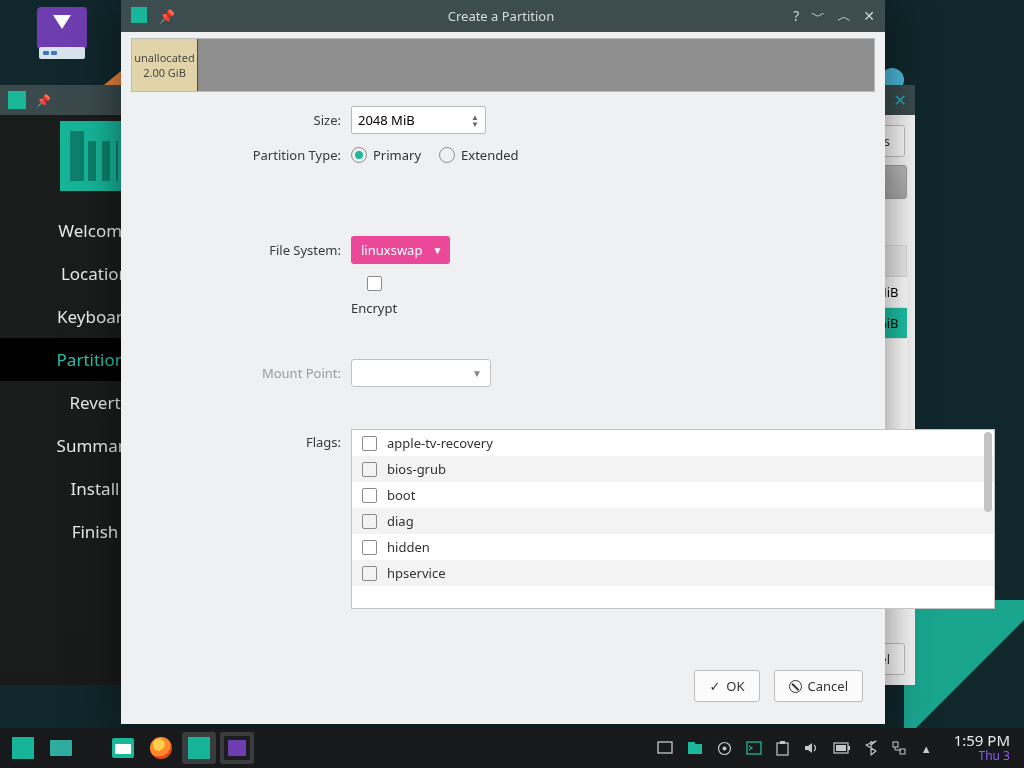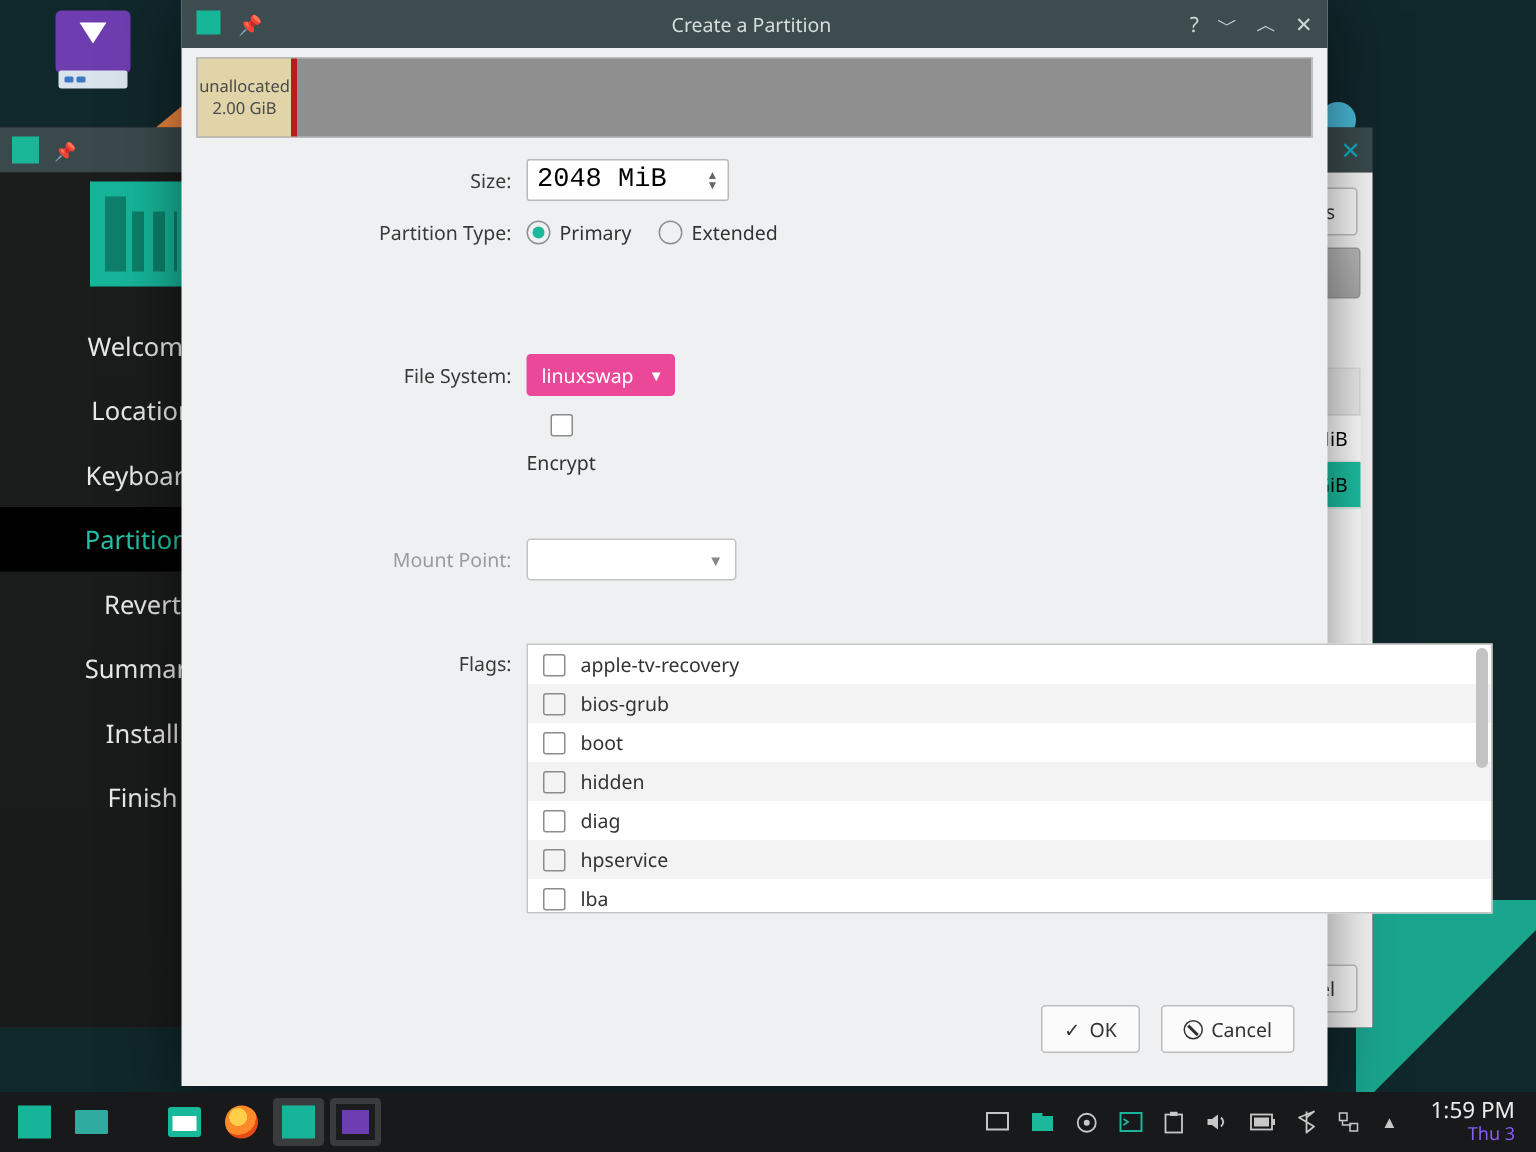--- a/index.html
+++ b/index.html
@@ -44,26 +44,26 @@
 
   
   .dialog{position:absolute; left:121px; top:0; width:764px; height:724px; background:#eff0f1; box-shadow:0 8px 40px rgba(0,0,0,.5);}
   .dialog .dtitle{height:32px; background:#3d4d4f; display:flex; align-items:center; padding:0 10px; color:#cfd6d6;}
   .dialog .dtitle .ttl{position:absolute; left:0; right:4px; text-align:center; font-size:13px; color:#d7dddd;}
   .dialog .dtitle .icons{position:relative; z-index:2; display:flex; gap:12px; font-size:13px;}
   .dialog .dtitle .wicons{margin-left:auto; position:relative; z-index:2; display:flex; gap:12px; font-size:14px;}
   .dialog .body{position:absolute; left:10px; right:10px; top:38px; bottom:10px;}
 
   .part-preview{height:54px; display:flex; border:1px solid #bcbcbc; background:#8f8f8f;}
-  .part-preview .unalloc{width:66px; background:#e1d4a8; border-right:4px solid #b91c1c; display:flex; flex-direction:column; align-items:center; justify-content:center; font-size:11px; color:#4a4a4a;}
+  .part-preview .unalloc{width:66px; background:#e1d4a8; border-right:1px solid #b91c1c; display:flex; flex-direction:column; align-items:center; justify-content:center; font-size:11px; color:#4a4a4a;}
   .form{margin-top:14px; display:grid; grid-template-columns:220px 1fr; row-gap:12px; align-items:center; font-size:13px; color:#333;}
   .form .lab{justify-self:end; padding-right:10px; color:#3a3a3a;}
   .form .lab.dis{color:#9b9b9b;}
   .spin{display:inline-flex; align-items:center; width:135px; height:28px; border:1px solid #b8b8b8; background:#fff; border-radius:2px; padding:0 6px;}
-  .spin input{border:0; outline:0; width:100%; font-size:18px;font-family:Liberation Mono, monospace;}
+  .spin input{border:0; outline:0; width:100%; font-size:13px;}
   .spin .arrows{display:flex; flex-direction:column; font-size:8px; color:#666; line-height:7px; margin-left:4px;}
   .radio-row{display:flex; gap:18px; align-items:center;}
   .radio{display:inline-flex; align-items:center; gap:6px;}
   .radio .dot{width:16px; height:16px; border:1px solid #8f8f8f; border-radius:50%; display:inline-flex; align-items:center; justify-content:center;}
   .radio.checked .dot::after{content:""; width:8px; height:8px; background:#1bb89c; border-radius:50%;}
   .select{display:inline-flex; align-items:center; height:28px; border-radius:3px; padding:0 28px 0 10px; position:relative; font-size:13px;}
   .select.green{background:#ec4899; color:#fff;}
   .select.plain{background:#fff; border:1px solid #c2c2c2; width:140px;}
   .select .chev{position:absolute; right:8px; top:50%; transform:translateY(-50%); font-size:10px;}
   .select.green .chev{color:#fff;}
@@ -268,33 +268,29 @@
           <div class="row">
               <span class="box" style="width:15px;height:15px;border:1px solid #8b8b8b;border-radius:2px;"></span>
               <span>bios-grub</span>
             </div>
           <div class="row">
               <span class="box" style="width:15px;height:15px;border:1px solid #8b8b8b;border-radius:2px;"></span>
               <span>boot</span>
             </div>
           <div class="row">
               <span class="box" style="width:15px;height:15px;border:1px solid #8b8b8b;border-radius:2px;"></span>
+              <span>diag</span>
+            </div>
+          <div class="row">
+              <span class="box" style="width:15px;height:15px;border:1px solid #8b8b8b;border-radius:2px;"></span>
               <span>hidden</span>
             </div>
           <div class="row">
               <span class="box" style="width:15px;height:15px;border:1px solid #8b8b8b;border-radius:2px;"></span>
-              <span>diag</span>
-            </div>
-          <div class="row">
-              <span class="box" style="width:15px;height:15px;border:1px solid #8b8b8b;border-radius:2px;"></span>
               <span>hpservice</span>
-            </div>
-          <div class="row">
-              <span class="box" style="width:15px;height:15px;border:1px solid #8b8b8b;border-radius:2px;"></span>
-              <span>lba</span>
             </div>
           <div class="scrollbar"></div>
         </div>
       </div>
 
       <div class="dialog-buttons">
         <button class="btn">
             <span>✓</span>
             <span>OK</span>
           </button>

